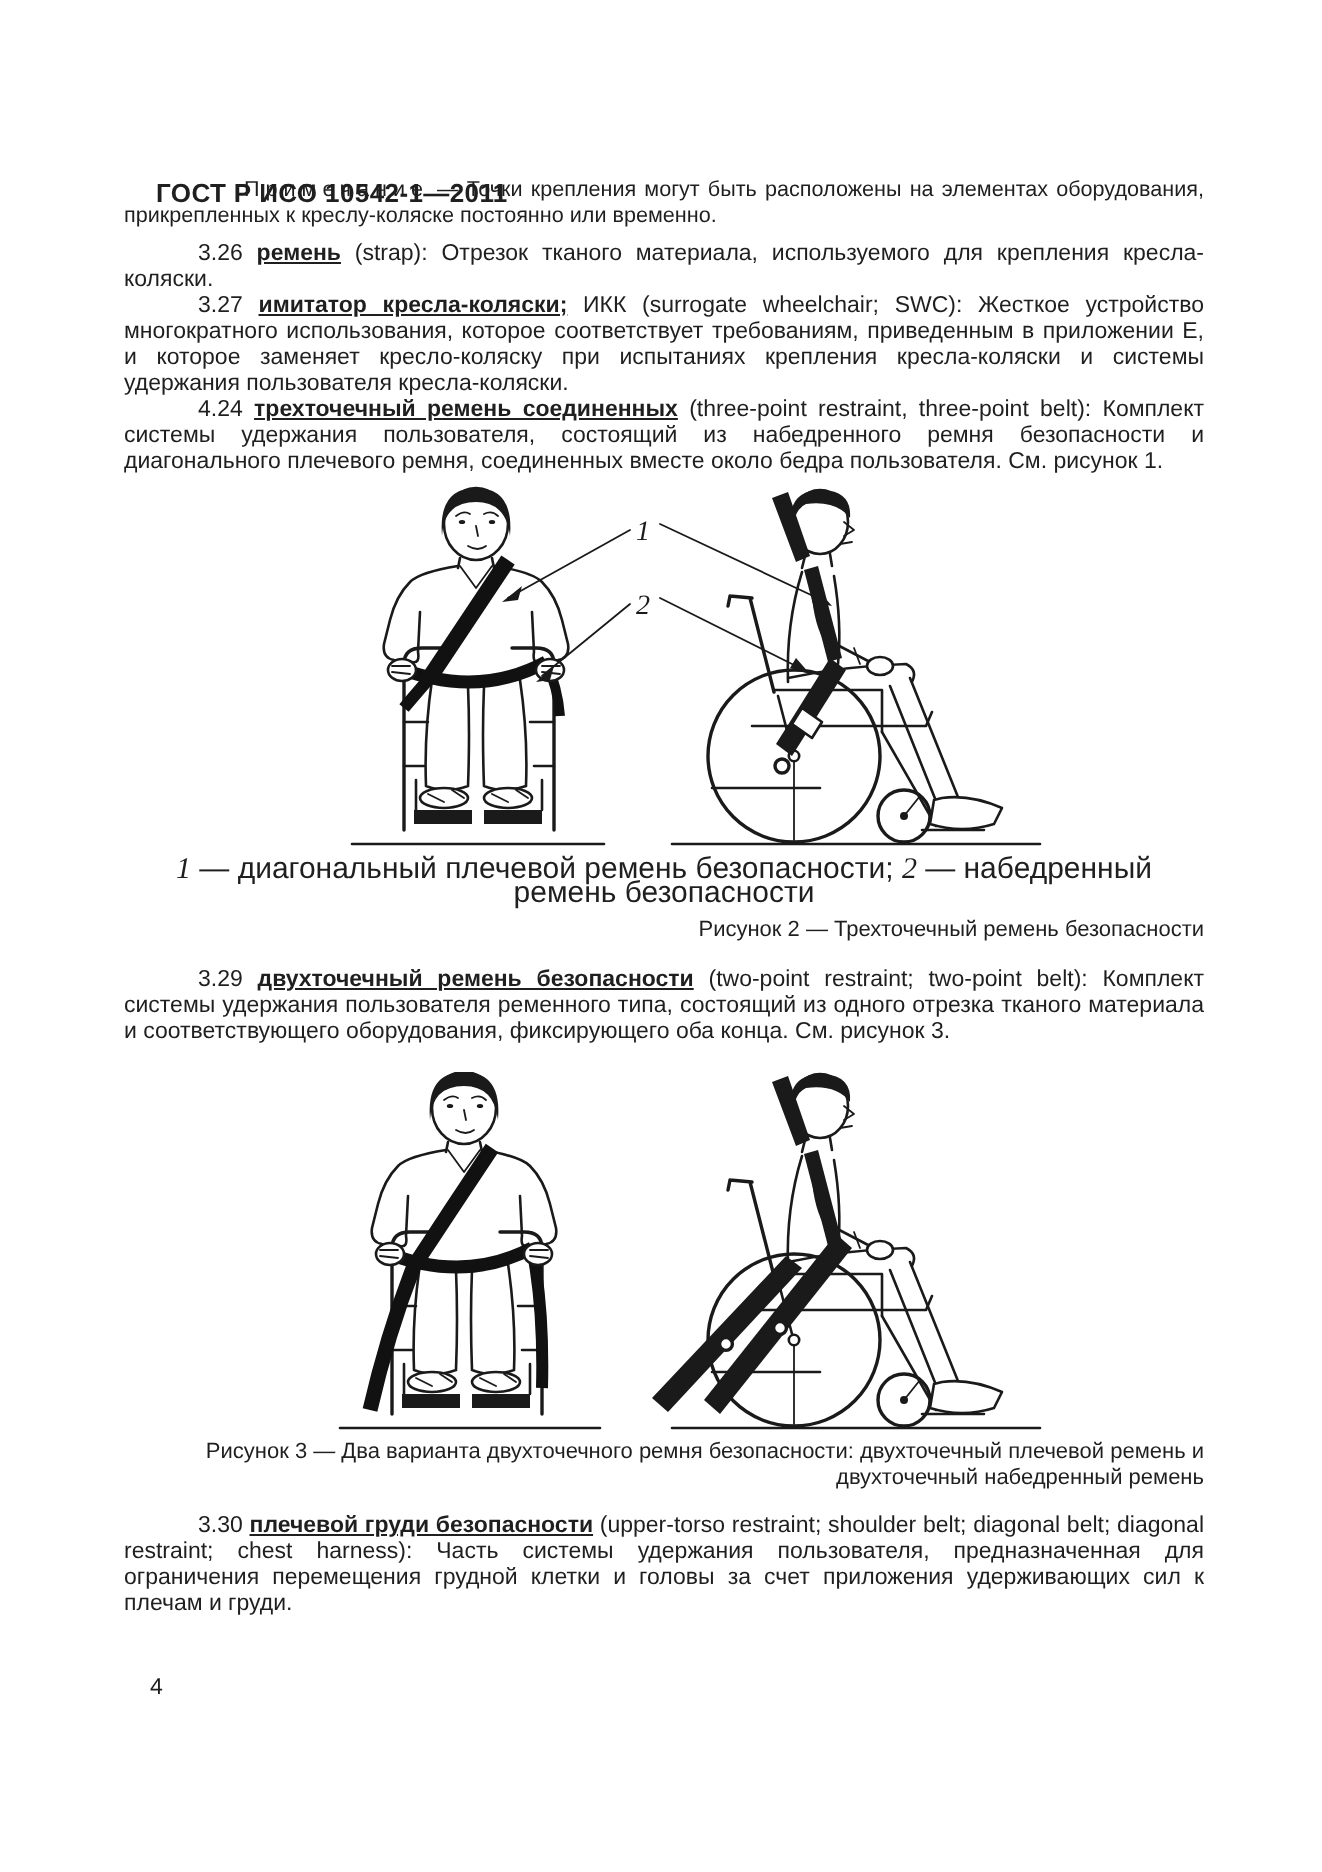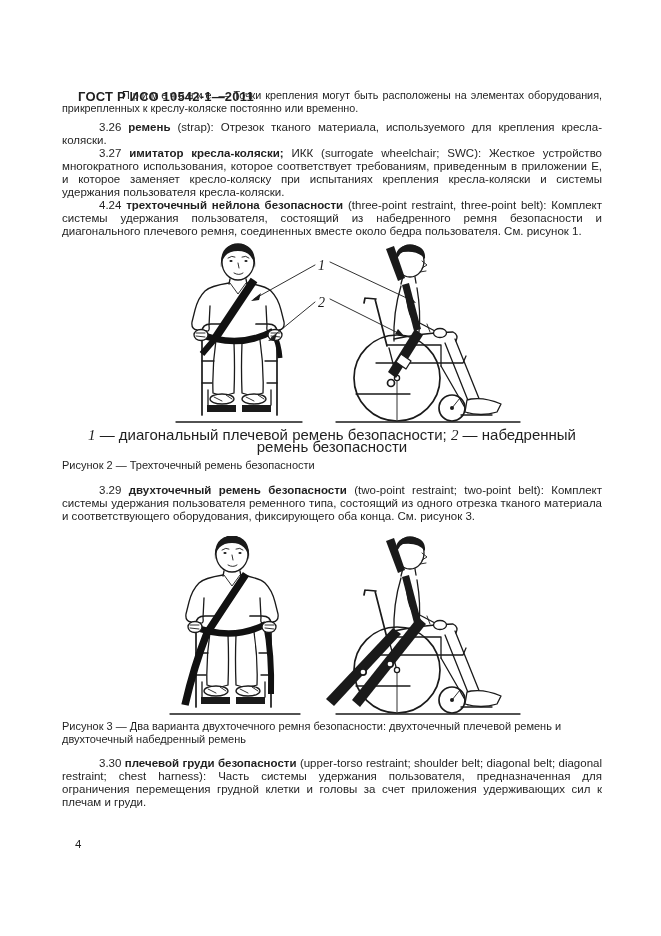--- a/index.html
+++ b/index.html
@@ -18,29 +18,29 @@
     font-size: 13px; font-weight: bold; letter-spacing: 0.2px; margin-top: 33px;
   }
   .col { left: 62px; width: 540px; }
   .para {
     font-size: 11.5px; line-height: 13px;
     text-align: justify; text-indent: 37px;
     margin: 0;
   }
   .note-para { font-size: 10.8px; line-height: 12.6px; }
   .note-label { letter-spacing: 3px; padding-left: 23px; }
-  .term { font-weight: bold; }
+  .term { font-weight: bold; text-decoration: underline; }
   .fig-legend {
     top: 429px; font-size: 15px; line-height: 11px;
     text-align: center; text-indent: 0;
   }
   .fig-legend i { font-style: italic; font-family: "Liberation Serif", serif; }
   .fig-caption {
     font-size: 11px; line-height: 13px;
-    text-align: left; text-indent: 0; margin: 0;
+    text-align: right; text-indent: 0; margin: 0;
   }
   .cap2 { top: 459px; }
   .cap3 { top: 720px; }
   .pageno { left: 75px; top: 838px; font-size: 11.5px; }
 
   svg .ln { stroke: #1a1a1a; stroke-width: 1.3; fill: none; stroke-linecap: round; stroke-linejoin: round; }
   svg .w1 { stroke-width: 0.9; }
   svg .w2 { stroke-width: 1.7; }
   svg .fl { fill: #1a1a1a; stroke: none; }
   svg .wfl { fill: #ffffff; }
@@ -52,21 +52,21 @@
 
 <div class="abs doc-header">ГОСТ Р ИСО 10542-1—2011</div>
 
 <div class="abs col" style="top:89px">
   <p class="para note-para"><span class="note-label">Примечание</span><span> — Точки крепления могут быть расположены на элементах оборудования, прикрепленных к креслу-коляске постоянно или временно.</span></p>
 </div>
 
 <div class="abs col" style="top:121px">
   <p class="para"><span>3.26 </span><span class="term">ремень</span><span> (strap): Отрезок тканого материала, используемого для крепления кресла-коляски.</span></p>
   <p class="para"><span>3.27 </span><span class="term">имитатор кресла-коляски;</span><span> ИКК (surrogate wheelchair; SWC): Жесткое устройство многократ­ного использования, которое соответствует требованиям, приведенным в приложении Е, и которое за­меняет кресло-коляску при испытаниях крепления кресла-коляски и системы удержания пользователя кресла-коляски.</span></p>
-  <p class="para"><span>4.24 </span><span class="term">трехточечный нейлона безопасности</span><span> (three-point restraint, three-point belt): Комплект систе­мы удержания пользователя, состоящий из набедренного ремня безопасности и диагонального плече­вого ремня, соединенных вместе около бедра пользователя. См. рисунок 1.</span></p>
+  <p class="para"><span>4.24 </span><span class="term">трехточечный ремень соединенных</span><span> (three-point restraint, three-point belt): Комплект систе­мы удержания пользователя, состоящий из набедренного ремня безопасности и диагонального плече­вого ремня, соединенных вместе около бедра пользователя. См. рисунок 1.</span></p>
 </div>
 
 <svg class="abs" style="left:150px; top:242px" width="385" height="190" viewBox="0 0 385 190">
 
   <g>
     <path class="ln" d="M26,180 L152,180"></path>
     <g>
       <path class="ln w2" d="M52,88 L52,173 M127,88 L127,173"></path>
       <path class="ln w2" d="M52,90 Q52,82 61,82 L73,82 M127,90 Q127,82 118,82 L106,82"></path>
       <path class="ln" d="M52,119 L64,119 M115,119 L127,119 M52,141 L62,141 M117,141 L127,141"></path>

